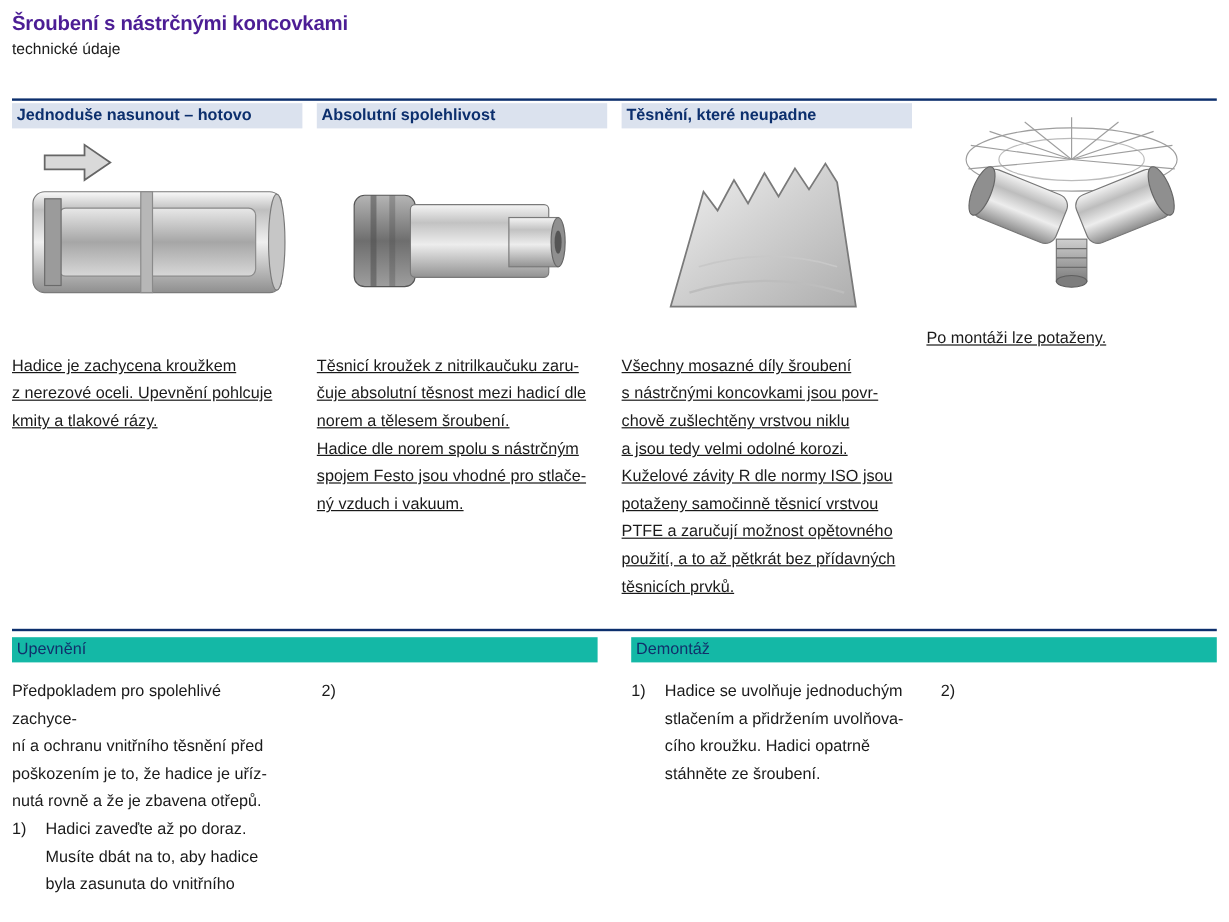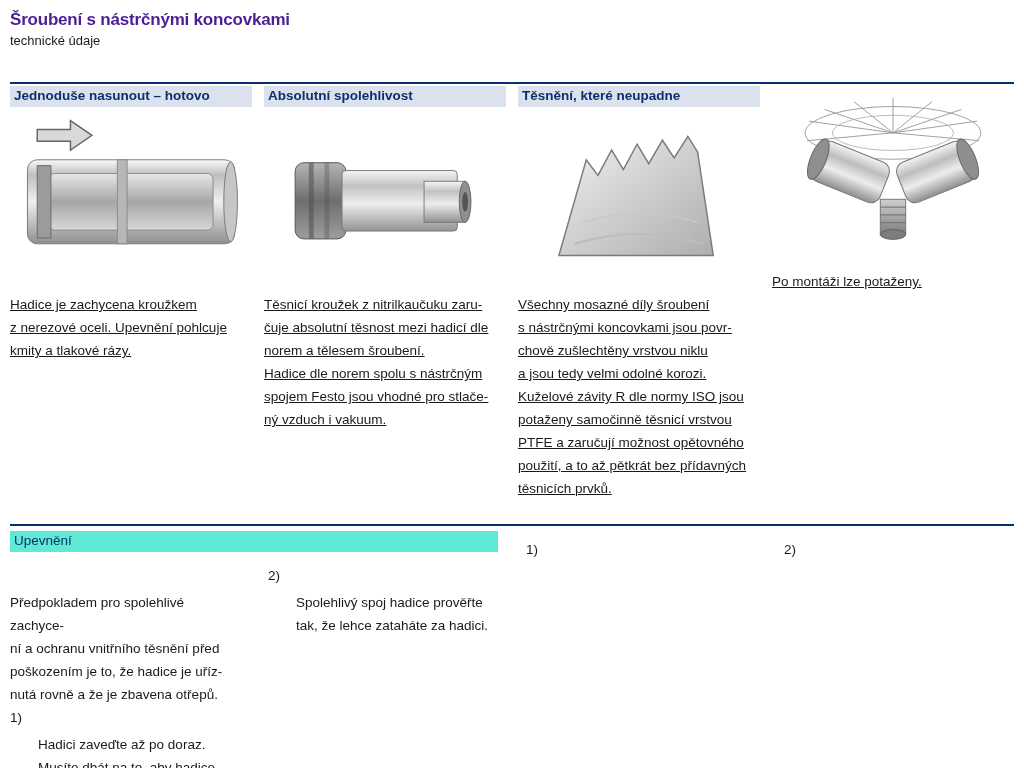--- a/index.html
+++ b/index.html
@@ -19,29 +19,29 @@
   .features { margin-top:34px; }
   .grid4 { display:grid; grid-template-columns:repeat(4,1fr); column-gap:12px; }
 
   .bar {
     background:#dbe2ee; color:#0c2f6d;
     font-size:13.5px; font-weight:bold;
     padding:2px 5px 4px 4px; margin-top:2px;
     white-space:nowrap; overflow:hidden;
   }
   .subbar {
-    background:#5eead4; color:#11306b;
+    background:#14b8a6; color:#11306b;
     font-size:13.5px; font-weight:normal;
     padding:2px 5px 4px 4px; margin-top:5px;
   }
 
   .illus { height:172px; display:flex; align-items:center; justify-content:center; }
   .illus svg { width:220px; height:168px; }
 
-  .body-text { font-size:13.5px; line-height:23px; white-space:pre-line;margin-top:27px; }
+  .body-text { font-size:13.5px; line-height:23px; white-space:pre-line; }
   .feature .body-text { margin-top:14px;text-decoration:underline; }
 
   .assembly { margin-top:24px; }
   .halves { display:grid; grid-template-columns:1fr 1fr; column-gap:28px; }
   .half-grid { display:grid; grid-template-columns:1fr 1fr; column-gap:28px; margin-top:12px; }
 
   .num-item { display:flex; align-items:flex-start; }
   .num { flex:0 0 28px; font-size:13.5px; line-height:23px; }
   .indented { padding-left:28px; }
 </style>
@@ -221,32 +221,37 @@
             <div class="num-item">
               <span class="num">1)</span>
               <span class="body-text">Hadici zaveďte až po doraz.
 Musíte dbát na to, aby hadice
 byla zasunuta do vnitřního</span>
             </div>
           </div>
           <div>
             <div class="num-item">
               <span class="num">2)</span>
-              <span class="body-text">Spolehlivý spoj hadice prověřte
-tak, že lehce zataháte za hadici.</span>
             </div>
           </div>
         </div>
       </div>
 
       <div>
+        <div class="subbar">
+          <span>Demontáž</span>
+        </div>
         <div class="half-grid">
           <div>
             <div class="num-item">
               <span class="num">1)</span>
+              <span class="body-text">Hadice se uvolňuje jednoduchým
+stlačením a přidržením uvolňova-
+cího kroužku. Hadici opatrně
+stáhněte ze šroubení.</span>
             </div>
           </div>
           <div>
             <div class="num-item">
               <span class="num">2)</span>
             </div>
           </div>
         </div>
       </div>
 

